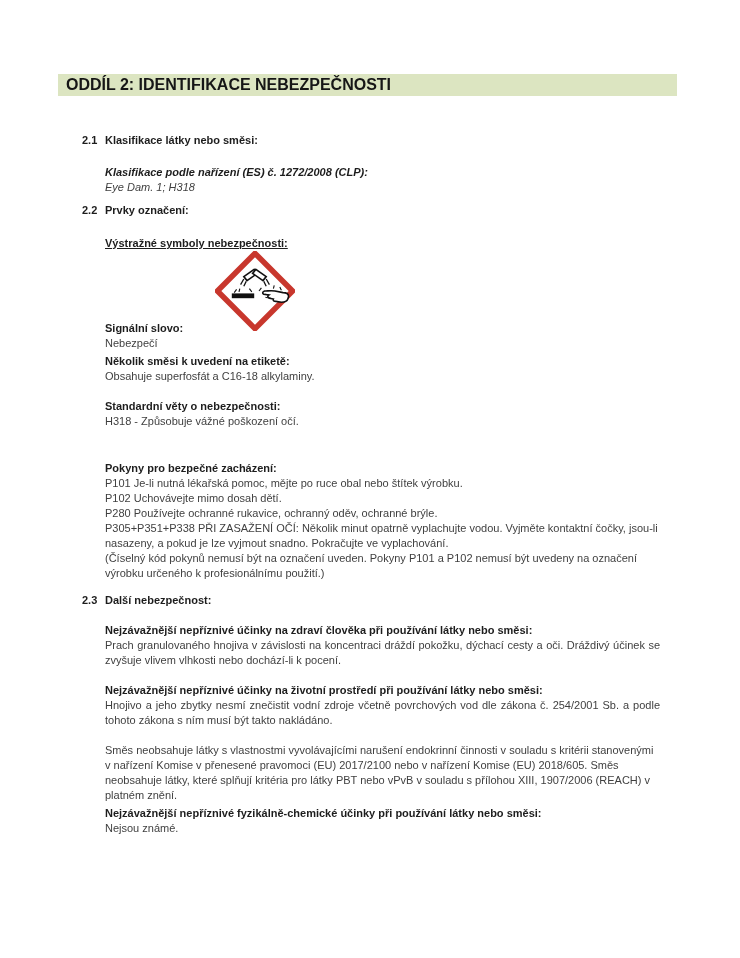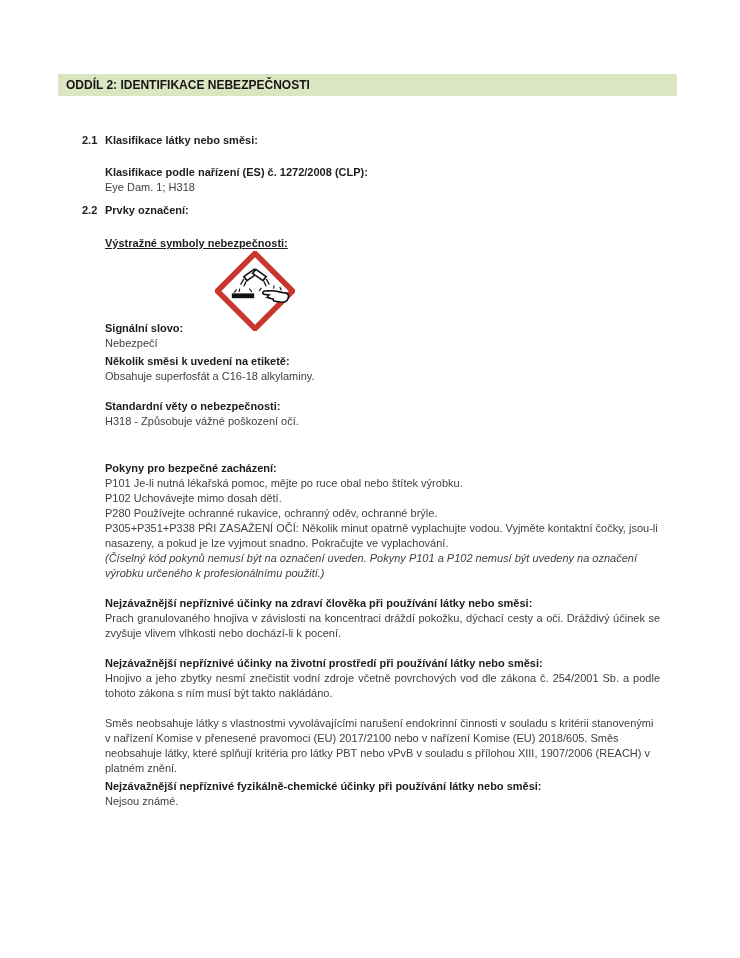--- a/index.html
+++ b/index.html
@@ -11,35 +11,35 @@
     font-family:"Liberation Sans", sans-serif;
     font-size:11px; line-height:15px;
     color:#3f3f3f;
     overflow:hidden;
   }
   .section-bar {
     position:absolute; left:58px; top:74px;
     width:619px; height:22px;
     background:#dce5c1;
     color:#161616;
-    font-weight:bold; font-size:12px; line-height:16px;
+    font-weight:bold; font-size:16px; line-height:16px;
     padding:3px 8px;
   }
   .content {
     position:absolute; left:82px; top:96px; width:578px;
   }
   .sec-head { font-weight:bold; color:#1d1d1d; display:flex; }
   .sec-num  { display:inline-block; width:23px; flex:0 0 23px; }
   .sub      { margin-left:23px; width:555px; }
   .b        { font-weight:bold; color:#1d1d1d; }
-  .it       { font-style:italic; }
+  .it       { }
   .just     { text-align:justify; }
   .mt24 { margin-top:37px; }
   .mt18 { margin-top:18px;text-decoration:underline; }
-  .mt17 { margin-top:17px; }
+  .mt17 { margin-top:17px;font-style:italic; }
   .mt15 { margin-top:15px; }
   .mt14 { margin-top:32px; }
   .mt12 { margin-top:12px; }
   .mt11 { margin-top:3px; }
   .mt8  { margin-top:8px;  }
   .mt3  { margin-top:3px;  }
   .picto-row { height:70px; position:relative; }
   .picto-row svg { position:absolute; left:110px; top:0; display:block; }
 </style>
 </head>
@@ -103,20 +103,24 @@
       <div>H318 - Způsobuje vážné poškození očí.</div>
 
       <div class="b mt14">Pokyny pro bezpečné zacházení:</div>
       <div>P101 Je-li nutná lékařská pomoc, mějte po ruce obal nebo štítek výrobku.</div>
       <div>P102 Uchovávejte mimo dosah dětí.</div>
       <div>P280 Používejte ochranné rukavice, ochranný oděv, ochranné brýle.</div>
       <div>P305+P351+P338 PŘI ZASAŽENÍ OČÍ: Několik minut opatrně vyplachujte vodou. Vyjměte kontaktní čočky, jsou-li nasazeny, a pokud je lze vyjmout snadno. Pokračujte ve vyplachování.</div>
       <div class="it">(Číselný kód pokynů nemusí být na označení uveden. Pokyny P101 a P102 nemusí být uvedeny na označení výrobku určeného k profesionálnímu použití.)</div>
     </div>
 
+    <div class="sec-head mt12">
+      <span class="sec-num">2.3</span>
+      <span>Další nebezpečnost:</span>
+    </div>
     <div class="sub">
       <div class="b mt15">Nejzávažnější nepříznivé účinky na zdraví člověka při používání látky nebo směsi:</div>
       <div class="just">Prach granulovaného hnojiva v závislosti na koncentraci dráždí pokožku, dýchací cesty a oči. Dráždivý účinek se zvyšuje vlivem vlhkosti nebo dochází-li k pocení.</div>
 
       <div class="b mt15">Nejzávažnější nepříznivé účinky na životní prostředí při používání látky nebo směsi:</div>
       <div class="just">Hnojivo a jeho zbytky nesmí znečistit vodní zdroje včetně povrchových vod dle zákona č. 254/2001 Sb. a podle tohoto zákona s ním musí být takto nakládáno.</div>
 
       <div class="mt15">Směs neobsahuje látky s vlastnostmi vyvolávajícími narušení endokrinní činnosti v souladu s kritérii stanovenými v nařízení Komise v přenesené pravomoci (EU) 2017/2100 nebo v nařízení Komise (EU) 2018/605. Směs neobsahuje látky, které splňují kritéria pro látky PBT nebo vPvB v souladu s přílohou XIII, 1907/2006 (REACH) v platném znění.</div>
 
       <div class="b mt11">Nejzávažnější nepříznivé fyzikálně-chemické účinky při používání látky nebo směsi:</div>

